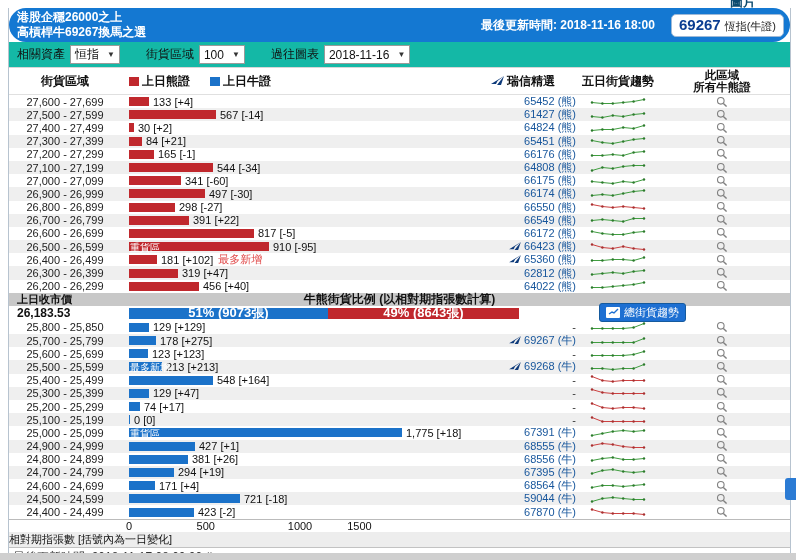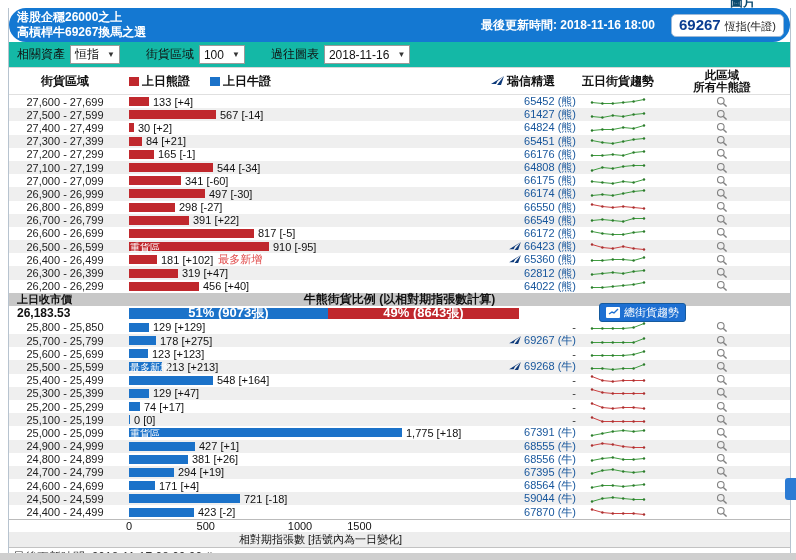--- a/index.html
+++ b/index.html
@@ -58,21 +58,21 @@
   .ratiobar{position:absolute;left:120px;top:2px;width:390px;height:11px;display:flex;}
   .ratiobar .seg{height:100%;color:#fff;font-size:13px;font-weight:bold;display:flex;align-items:center;justify-content:center;white-space:nowrap;overflow:visible;}
   .seg.bull{background:#1b72c9;}
   .seg.bear{background:#c0282d;}
   .trendbtn{position:absolute;right:104px;top:-3px;background:#1d6fd2;border:1px solid #155a9e;border-radius:3px;color:#fff;font-size:11px;display:flex;align-items:center;gap:4px;padding:1px 6px;cursor:pointer;}
   .trendbtn .mini{width:14px;height:11px;background:#fff;border-radius:1px;display:flex;align-items:center;justify-content:center;}
   
   .axis-ticks{position:relative;height:12px;font-size:11px;color:#111;}
   .axis-ticks span{position:absolute;top:0;transform:translateX(-50%);}
   .axis-label-band{height:15px;background:#ededed;border-bottom:1px solid #c2c2c2;font-size:11px;color:#111;display:flex;align-items:center;}
-  .axis-label-band span{margin-left:230px;}
+  .axis-label-band span{}
   .footer{height:19px;display:flex;align-items:center;font-size:12px;color:#333;padding-left:4px;background:#fff;}
   .bottom-strip{position:absolute;left:0;bottom:0;width:796px;height:7px;background:#cfcfcf;}
   .floatbtn{position:absolute;right:0;top:478px;width:11px;height:22px;background:#2b7bd4;border-radius:3px 0 0 3px;cursor:pointer;}
   .sep-top{border-top:1px solid #bbb;}
 </style>
 </head>
 <body>
 
 <div class="page">
   <div class="top-clip">

